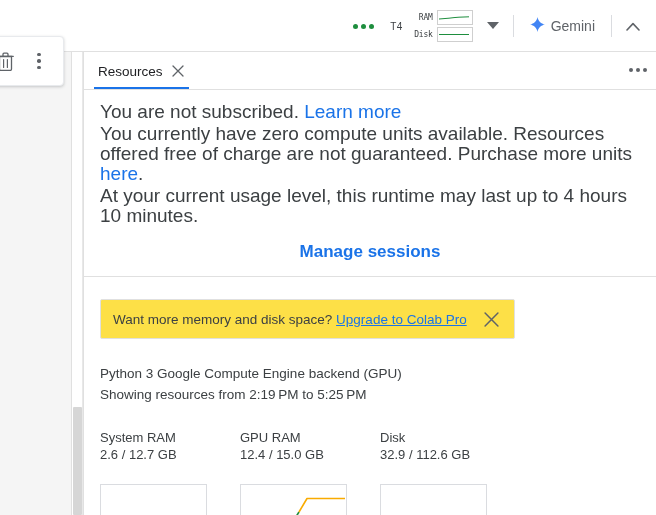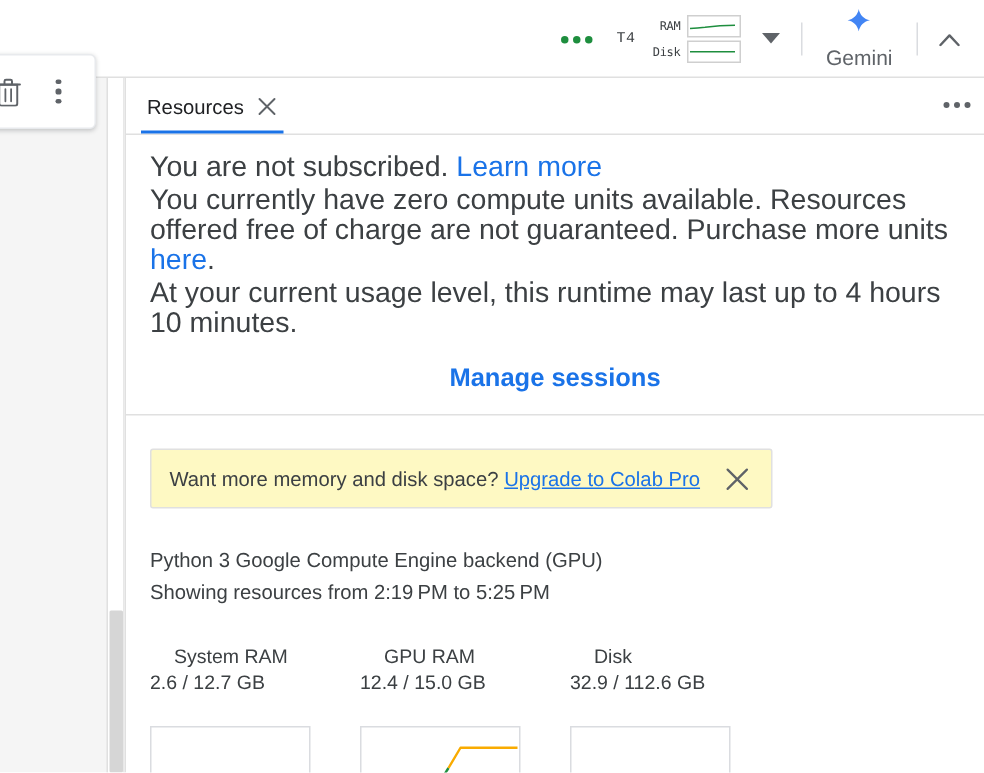--- a/index.html
+++ b/index.html
@@ -41,21 +41,21 @@
     align-items: center;
     padding: 0 8px;
   }
   .dots-green i {
     display: block;
     width: 5px; height: 5px;
     border-radius: 50%;
     background: #1e8e3e;
   }
   .t4-badge {
-    font-family: Liberation Mono, monospace;
+    font-family: Liberation Sans, sans-serif;
     font-size: 10px;
     color: #3c4043;
     padding: 0 8px;
     letter-spacing: 0.3px;
   }
   .meters {
     display: flex;
     flex-direction: column;
     gap: 2px;
     padding-right: 6px;
@@ -95,21 +95,20 @@
   }
   .gemini-btn {
     display: flex;
     align-items: center;
     gap: 6px;
     padding: 4px 10px;
     border-radius: 4px;
     cursor: pointer;
     font-size: 14px;
     color: #5f6368;
-    flex-direction: column;
   }
   .collapse-btn {
     width: 30px; height: 30px;
     display: flex; align-items: center; justify-content: center;
     cursor: pointer;
   }
 
   
   .left-card {
     position: absolute;
@@ -260,21 +259,21 @@
   .divider {
     height: 1px;
     background: #e0e0e0;
     margin: 0 0 0 0;
   }
 
   .upgrade-banner {
     margin: 22px 0 0 0;
     width: 415px;
     box-sizing: border-box;
-    background: #fef9c3;
+    background: #fde047;
     border: 1px solid #e0e0e0;
     border-radius: 2px;
     height: 40px;
     display: flex;
     align-items: center;
     padding: 0 12px;
     font-size: 13.5px;
     color: #3c4043;
   }
   .upgrade-text { flex: 1; }
@@ -299,21 +298,20 @@
     gap: 33px;
   }
   .chart {
     width: 107px;
   }
   .chart-title {
     font-size: 13px;
     color: #3c4043;
     line-height: 17px;
     white-space: nowrap;
-    margin-left: 16px;
   }
   .chart-value {
     font-size: 13px;
     color: #3c4043;
     line-height: 18px;
     margin-bottom: 20px;
     white-space: nowrap;
   }
   .chart-box {
     width: 107px;

